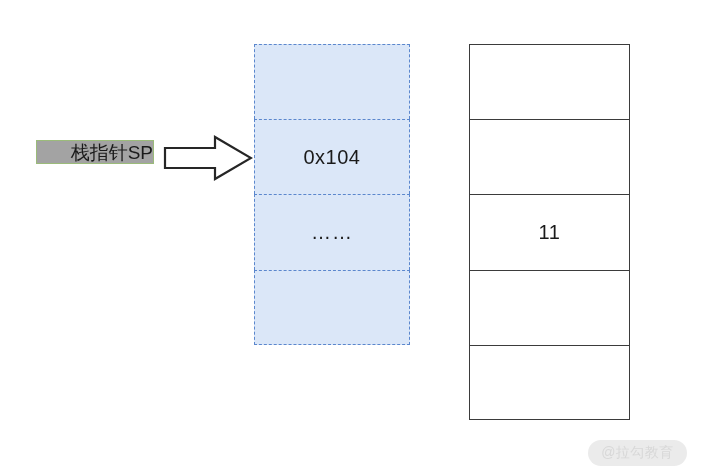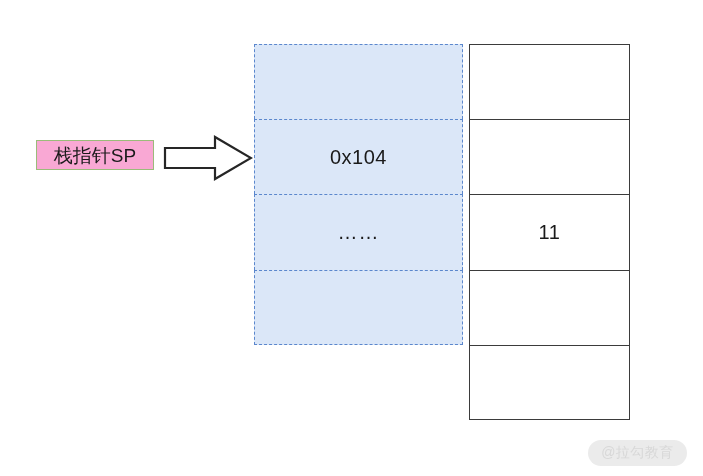--- a/index.html
+++ b/index.html
@@ -15,27 +15,27 @@
     font-family: "Liberation Sans", "DejaVu Sans", sans-serif;
     -webkit-font-smoothing: antialiased;
   }
 
   
   #sp-label {
     position: absolute;
     left: 36px;
     top: 140px;
     width: 118px;
-    height: 30px;
+    height: 24px;
     box-sizing: border-box;
-    background: #f9a8d4;
+    background: #a3a3a3;
     border: 1.5px solid #9bbb7a;
     display: flex;
     align-items: center;
-    justify-content: center;
+    justify-content: flex-end;
     font-size: 19px;
     color: #1a1a1a;
     letter-spacing: 0px;
     line-height: 1;
   }
 
   
   #sp-arrow {
     position: absolute;
     left: 163px;
@@ -50,21 +50,21 @@
     left: 254px;
     top: 44px;
     width: 376px;
     height: 376px;
   }
 
   .addr-col {
     position: absolute;
     left: 0;
     top: 0;
-    width: 209px;
+    width: 156px;
     height: 376px;
     box-sizing: border-box;
   }
 
   .value-col {
     position: absolute;
     left: 191px;
     top: 0;
     width: 185px;
     height: 376px;

